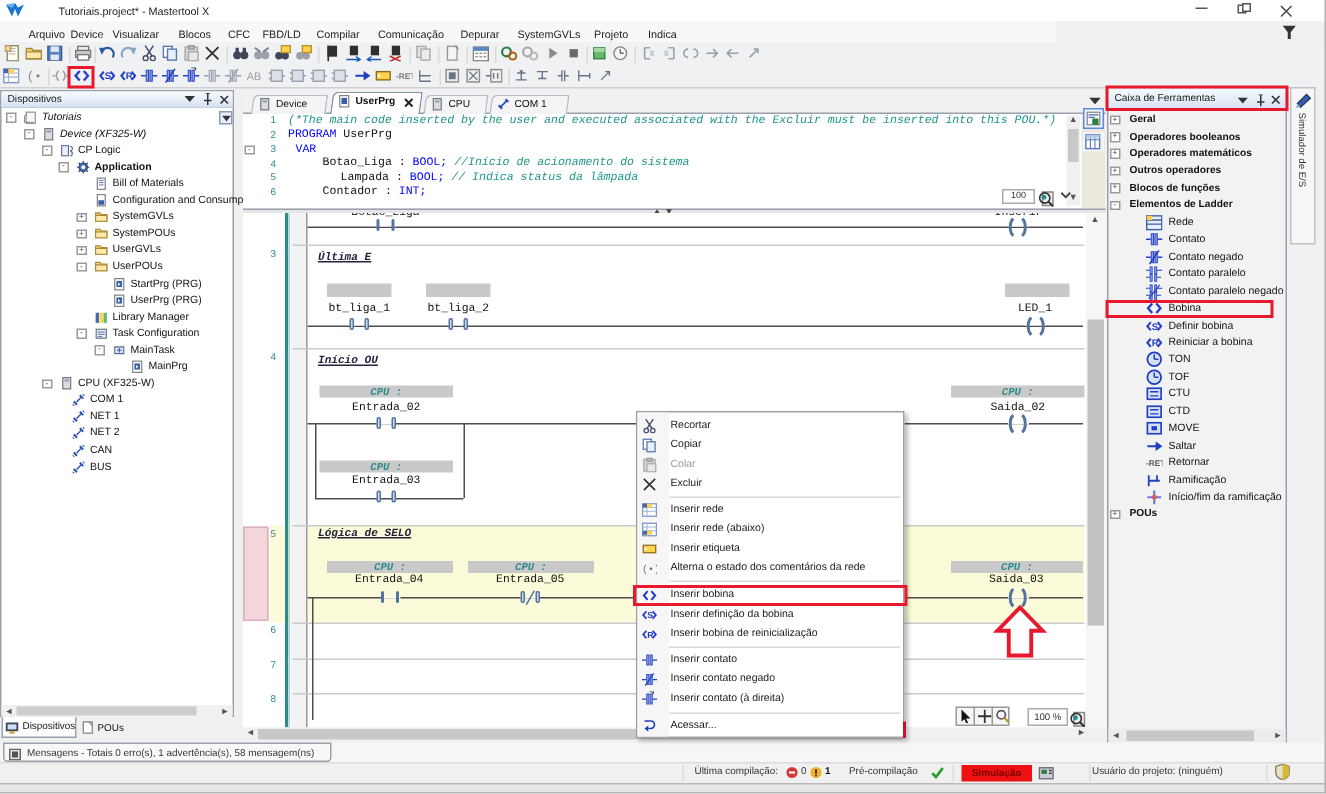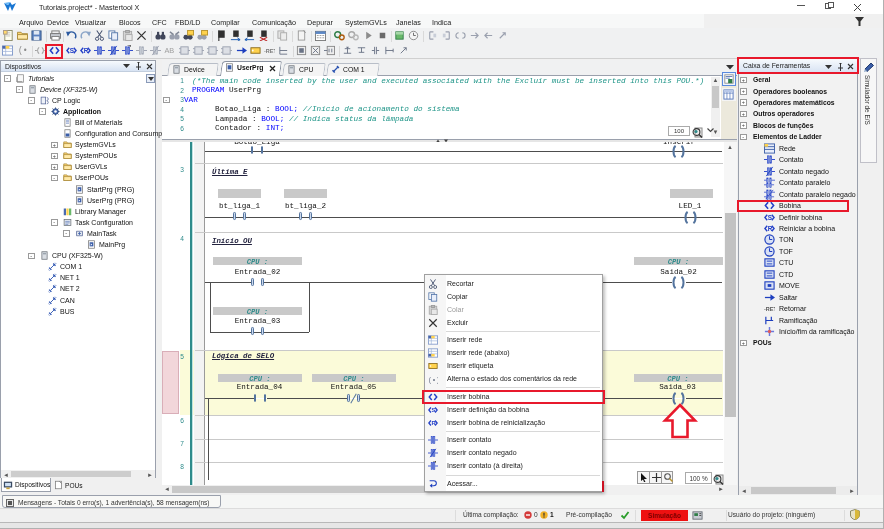--- a/index.html
+++ b/index.html
@@ -40,21 +40,21 @@
 <span class="a" style="left:19px;top:3.5px;font-size:7.2px;color:#222">Arquivo</span>
 <span class="a" style="left:47px;top:3.5px;font-size:7.2px;color:#222">Device</span>
 <span class="a" style="left:75px;top:3.5px;font-size:7.2px;color:#222">Visualizar</span>
 <span class="a" style="left:119px;top:3.5px;font-size:7.2px;color:#222">Blocos</span>
 <span class="a" style="left:152px;top:3.5px;font-size:7.2px;color:#222">CFC</span>
 <span class="a" style="left:175px;top:3.5px;font-size:7.2px;color:#222">FBD/LD</span>
 <span class="a" style="left:211px;top:3.5px;font-size:7.2px;color:#222">Compilar</span>
 <span class="a" style="left:252px;top:3.5px;font-size:7.2px;color:#222">Comunicação</span>
 <span class="a" style="left:307px;top:3.5px;font-size:7.2px;color:#222">Depurar</span>
 <span class="a" style="left:345px;top:3.5px;font-size:7.2px;color:#222">SystemGVLs</span>
-<span class="a" style="left:396px;top:3.5px;font-size:7.2px;color:#222">Janelas</span>
+<span class="a" style="left:396px;top:3.5px;font-size:7.2px;color:#222">Projeto</span>
 <span class="a" style="left:432px;top:3.5px;font-size:7.2px;color:#222">Indica</span>
 <svg class="a" style="left:855px;top:3px" width="9" height="9" viewBox="0 0 9 9">
       <path d="M0,0 H9 L5.5,4.5 V9 L3.5,9 V4.5 Z" fill="#333"></path>
     </svg>
 </div>
 <div class="a" style="left:0;top:28px;width:884px;height:31px;background:#f0f1f2;border-bottom:1px solid #d0d0d0"></div>
 <svg class="a" style="left:3px;top:30px" width="11" height="11" viewBox="0 0 12 12">
     <rect x="2" y="0.5" width="8" height="11" fill="#fffef0" stroke="#8a8a66"></rect>
     <path d="M3,2.5h5M3,4.5h5M3,6.5h5" stroke="#aaa" stroke-width="0.7"></path>
     <rect x="0.5" y="0.5" width="4" height="4" fill="#ffd96b" stroke="#a98"></rect>
@@ -519,25 +519,25 @@
 <span class="a" style="left:343px;top:65.5px;font-size:6.8px;color:#111">COM 1</span>
 <svg class="a" style="left:726px;top:65px" width="8" height="5" viewBox="0 0 8 5">
     <polygon points="0,0 8,0 4,4.5" fill="#333"></polygon>
   </svg>
 <div class="a" style="left:162px;top:76px;width:575px;height:63px;background:#fff"></div>
 <span class="lnum" style="left:168px;top:77.2px">1</span>
 <span class="a mono" style="left:192px;top:76.8px;font-size:7.7px;color:#111;white-space:nowrap"><span class="cm">(*The main code inserted by the user and executed associated with the Excluir must be inserted into this POU.*)</span></span>
 <span class="lnum" style="left:168px;top:86.7px">2</span>
 <span class="a mono" style="left:192px;top:86.3px;font-size:7.7px;color:#111;white-space:nowrap"><span class="kw">PROGRAM</span> UserPrg</span>
 <span class="lnum" style="left:168px;top:96.2px">3</span>
-<span class="a mono" style="left:184px;top:95.8px;font-size:7.7px;color:#111;white-space:nowrap"><span class="kw">VAR</span></span>
+<span class="a mono" style="left:197px;top:95.8px;font-size:7.7px;color:#111;white-space:nowrap"><span class="kw">VAR</span></span>
 <span class="lnum" style="left:168px;top:105.7px">4</span>
 <span class="a mono" style="left:192px;top:105.3px;font-size:7.7px;color:#111;white-space:nowrap">&nbsp;&nbsp;&nbsp;&nbsp;&nbsp;Botao_Liga : <span class="kw">BOOL;</span> <span class="cm">//Início de acionamento do sistema</span></span>
 <span class="lnum" style="left:168px;top:115.2px">5</span>
-<span class="a mono" style="left:192px;top:114.8px;font-size:7.7px;color:#111;white-space:nowrap">&nbsp;&nbsp;&nbsp;&nbsp;&nbsp;Lampada : <span class="kw">BOOL;</span> <span class="cm">// Indica status da lâmpada</span></span>
+<span class="a mono" style="left:204px;top:114.8px;font-size:7.7px;color:#111;white-space:nowrap">&nbsp;&nbsp;&nbsp;&nbsp;&nbsp;Lampada : <span class="kw">BOOL;</span> <span class="cm">// Indica status da lâmpada</span></span>
 <span class="lnum" style="left:168px;top:124.7px">6</span>
 <span class="a mono" style="left:192px;top:124.3px;font-size:7.7px;color:#111;white-space:nowrap">&nbsp;&nbsp;&nbsp;&nbsp;&nbsp;Contador : <span class="kw">INT;</span></span>
 <span class="expbox" style="left:163px;top:96.5px">-</span>
 <div class="a" style="left:711px;top:77px;width:9px;height:60px;background:#f0f0f0">
     <span class="a" style="left:1.5px;top:0px;font-size:6px;color:#555">▲</span>
     <div class="a" style="left:1px;top:9px;width:7px;height:22px;background:#c8c8c8"></div>
     <span class="a" style="left:1.5px;top:52px;font-size:6px;color:#555">▼</span>
   </div>
 <div class="a" style="left:721px;top:76px;width:16px;height:63px;background:#ece9dc"></div>
 <div class="a" style="left:722px;top:71.5px;width:14px;height:14px;border:1.2px solid #5a8ade;background:#eef4fc">

